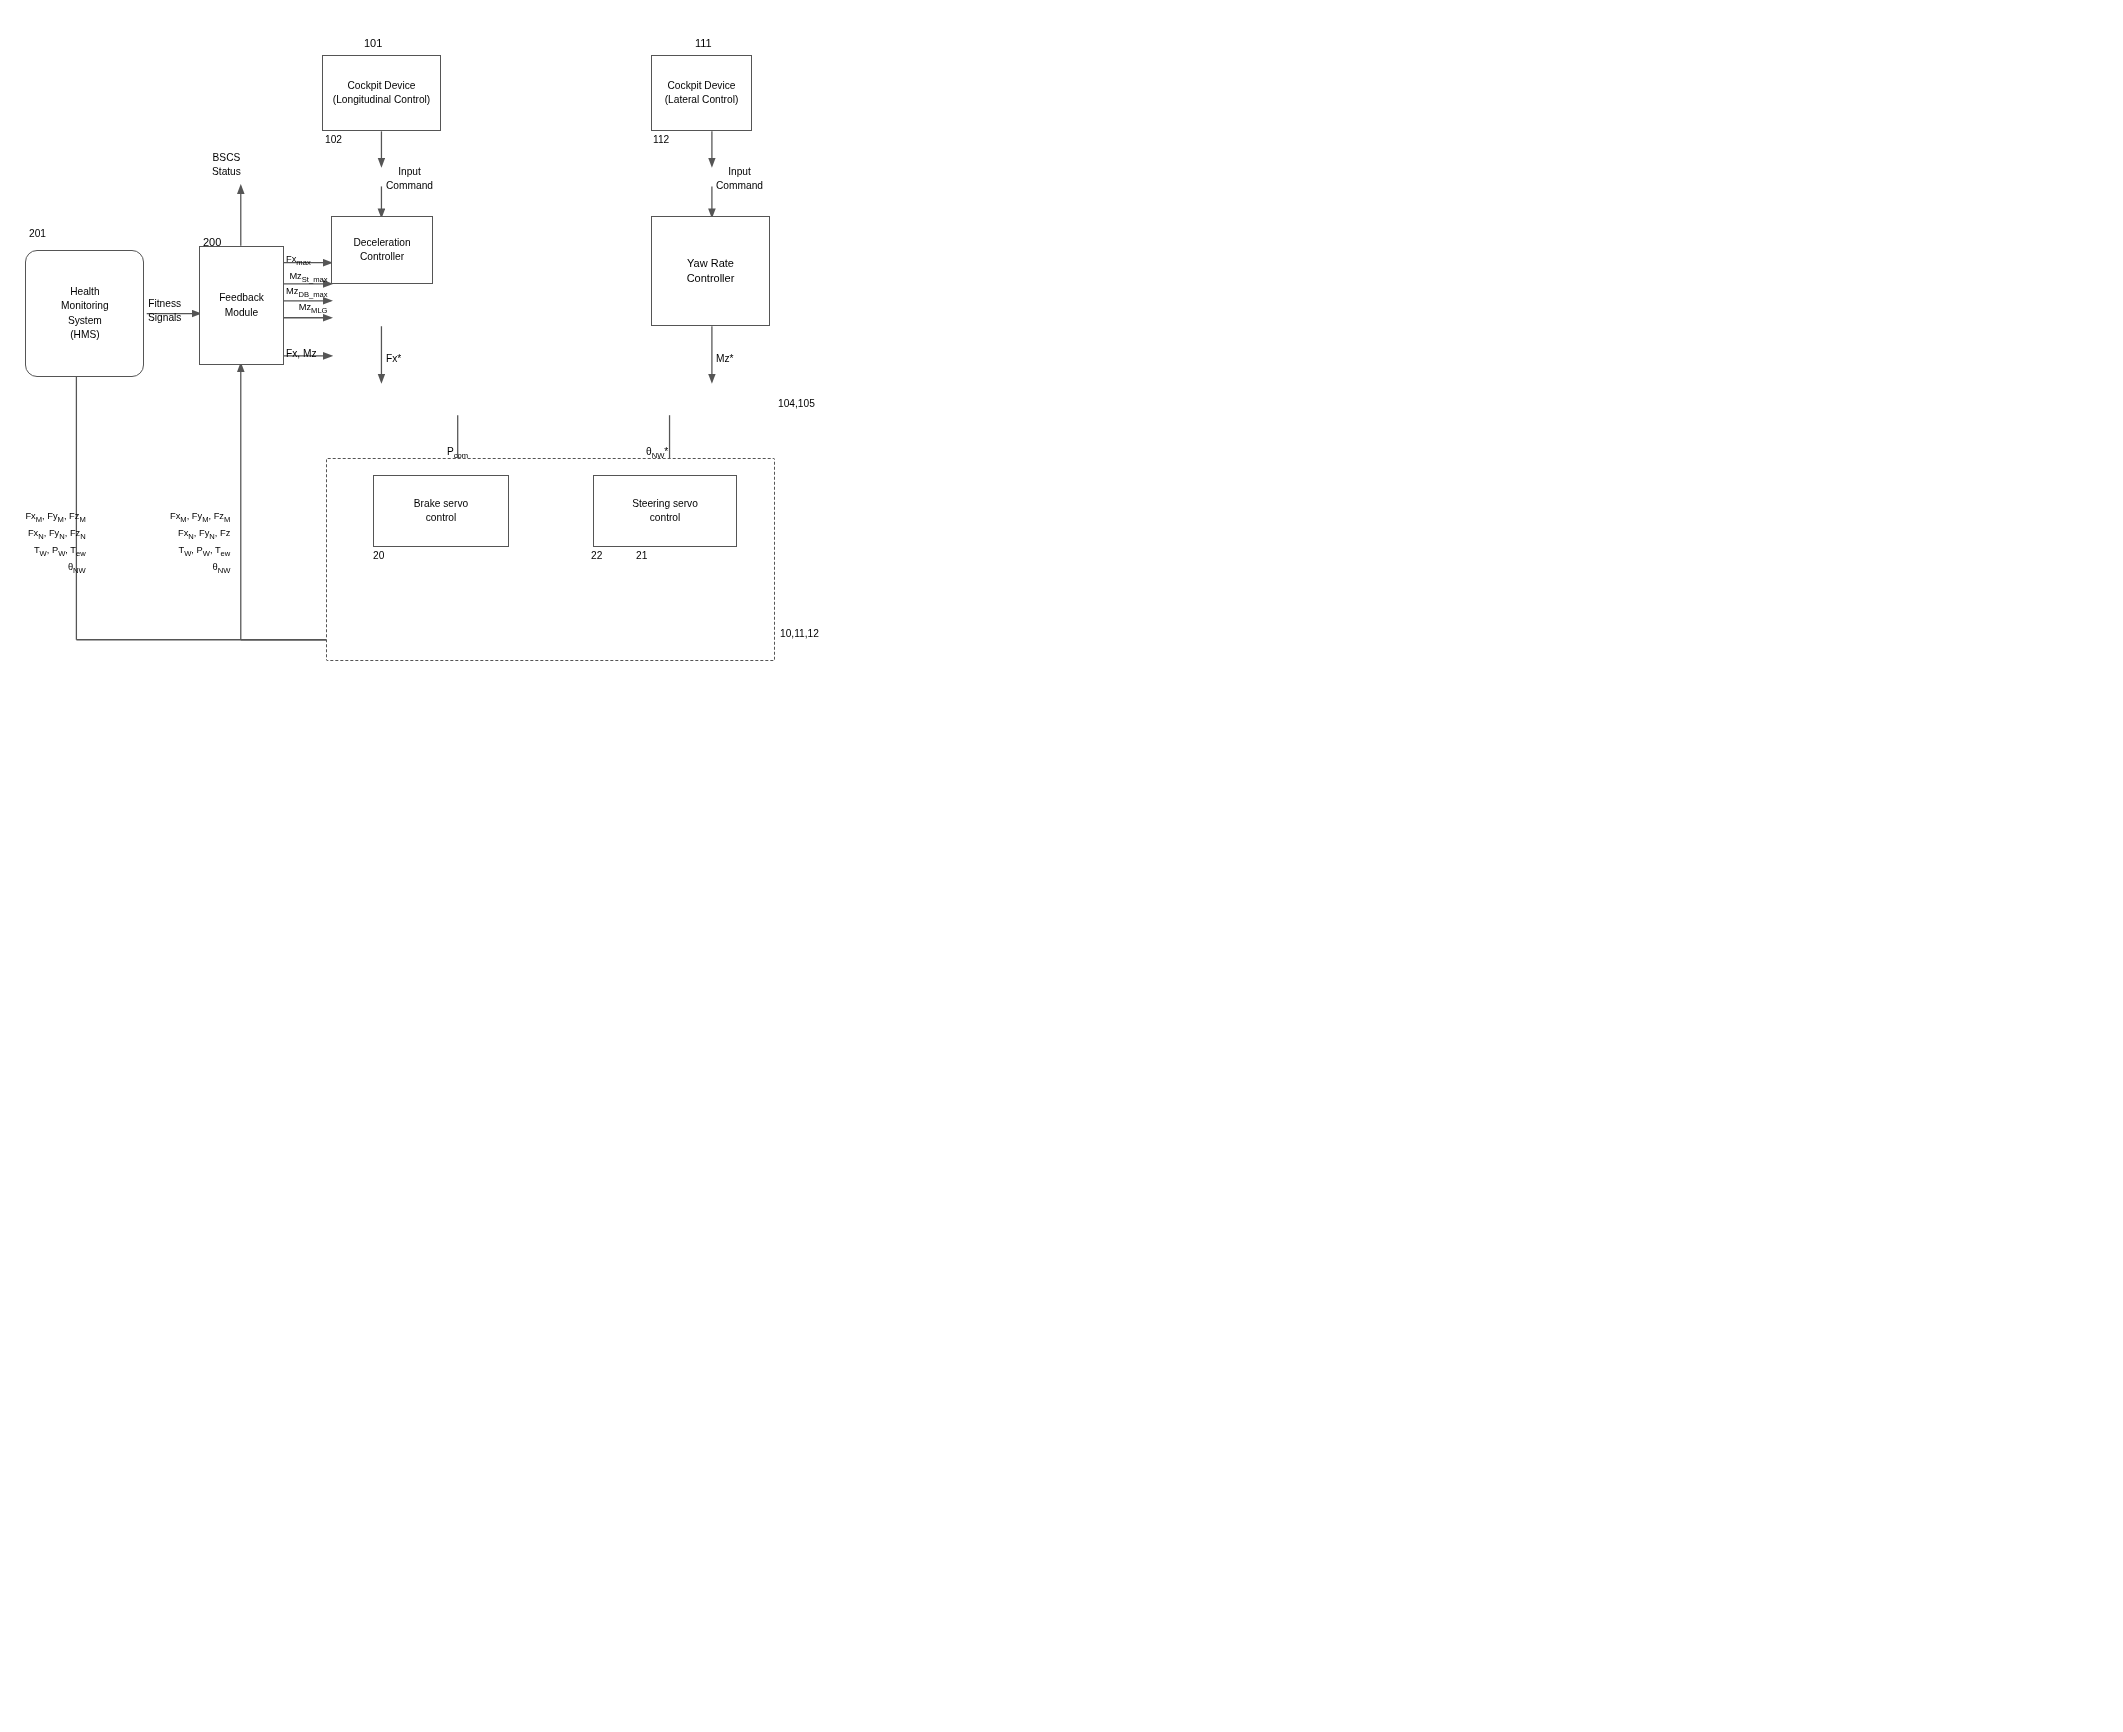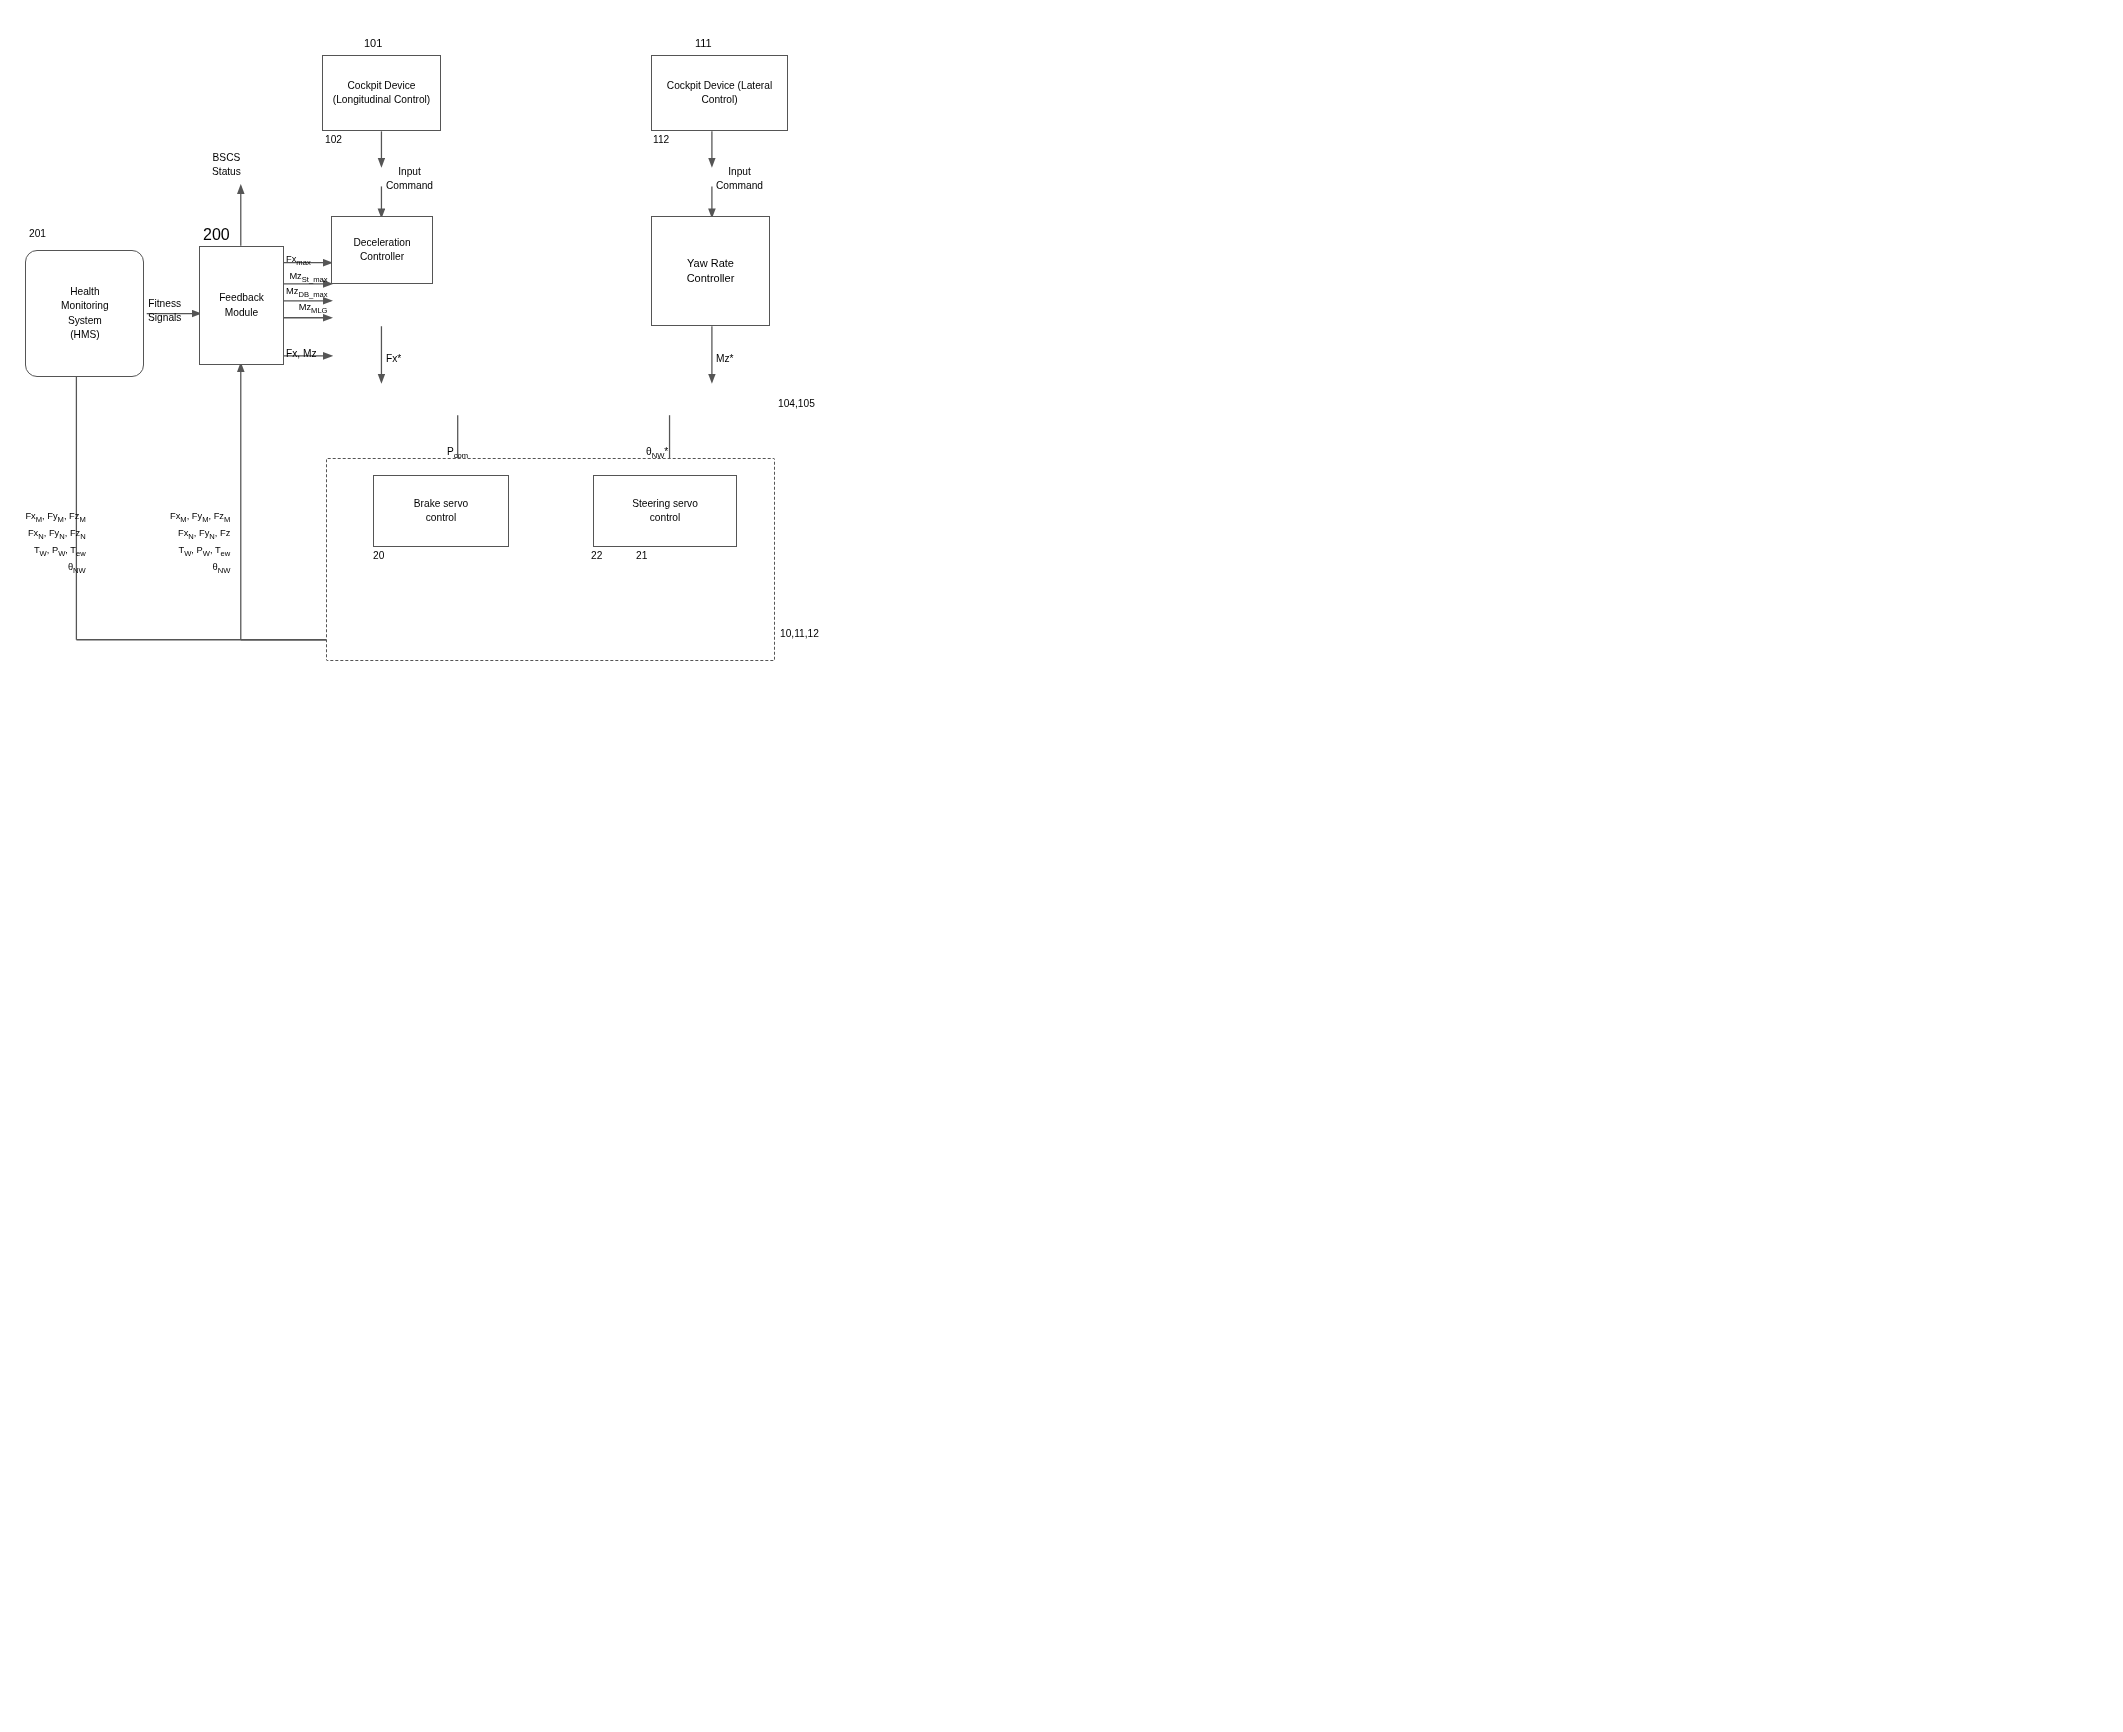--- a/index.html
+++ b/index.html
@@ -109,21 +109,21 @@
     <line x1="630" y1="600" x2="700" y2="600" stroke="#555" stroke-width="1.5"></line>
     <line x1="700" y1="600" x2="700" y2="720" stroke="#555" stroke-width="1.5" marker-end="url(#arr)"></line>
 
   </svg>
 
   <div class="box" style="left:322px; top:55px; width:119px; height:76px; font-size:10.2px;">
     <span>Cockpit Device
 (Longitudinal Control)</span>
   </div>
 
-  <div class="box" style="left:651px; top:55px; width:137px; height:76px; font-size:10.2px;">
+  <div class="box" style="left:651px; top:55px; width:101px; height:76px; font-size:10.2px;">
     <span>Cockpit Device
 (Lateral Control)</span>
   </div>
 
   <div class="box" style="left:331px; top:216px; width:102px; height:68px; font-size:10.2px;">
     <span>Deceleration<br>Controller</span>
   </div>
 
   <div class="box" style="left:651px; top:216px; width:119px; height:110px; font-size:11px;">
     <span>Yaw Rate<br>Controller</span>
@@ -151,21 +151,21 @@
 
 
   <div class="label" style="left:364px; top:36px; font-size:11px;">101</div>
 
   <div class="label" style="left:695px; top:36px; font-size:11px;">111</div>
 
   <div class="label" style="left:325px; top:133px; font-size:10.2px;">102</div>
 
   <div class="label" style="left:653px; top:133px; font-size:10.2px;">112</div>
 
-  <div class="label" style="left:203px; top:224px; font-size:16px;">200</div>
+  <div class="label" style="left:203px; top:235px; font-size:11px;">200</div>
 
   <div class="label" style="left:29px; top:227px; font-size:10.2px;">201</div>
 
   <div class="label" style="left:778px; top:397px; font-size:10.2px;">104,105</div>
 
   <div class="label" style="left:373px; top:549px; font-size:10.2px;">20</div>
 
   <div class="label" style="left:591px; top:549px; font-size:10.2px;">22</div>
 
   <div class="label" style="left:596px; top:549px; font-size:10.2px; left:636px;">21</div>

